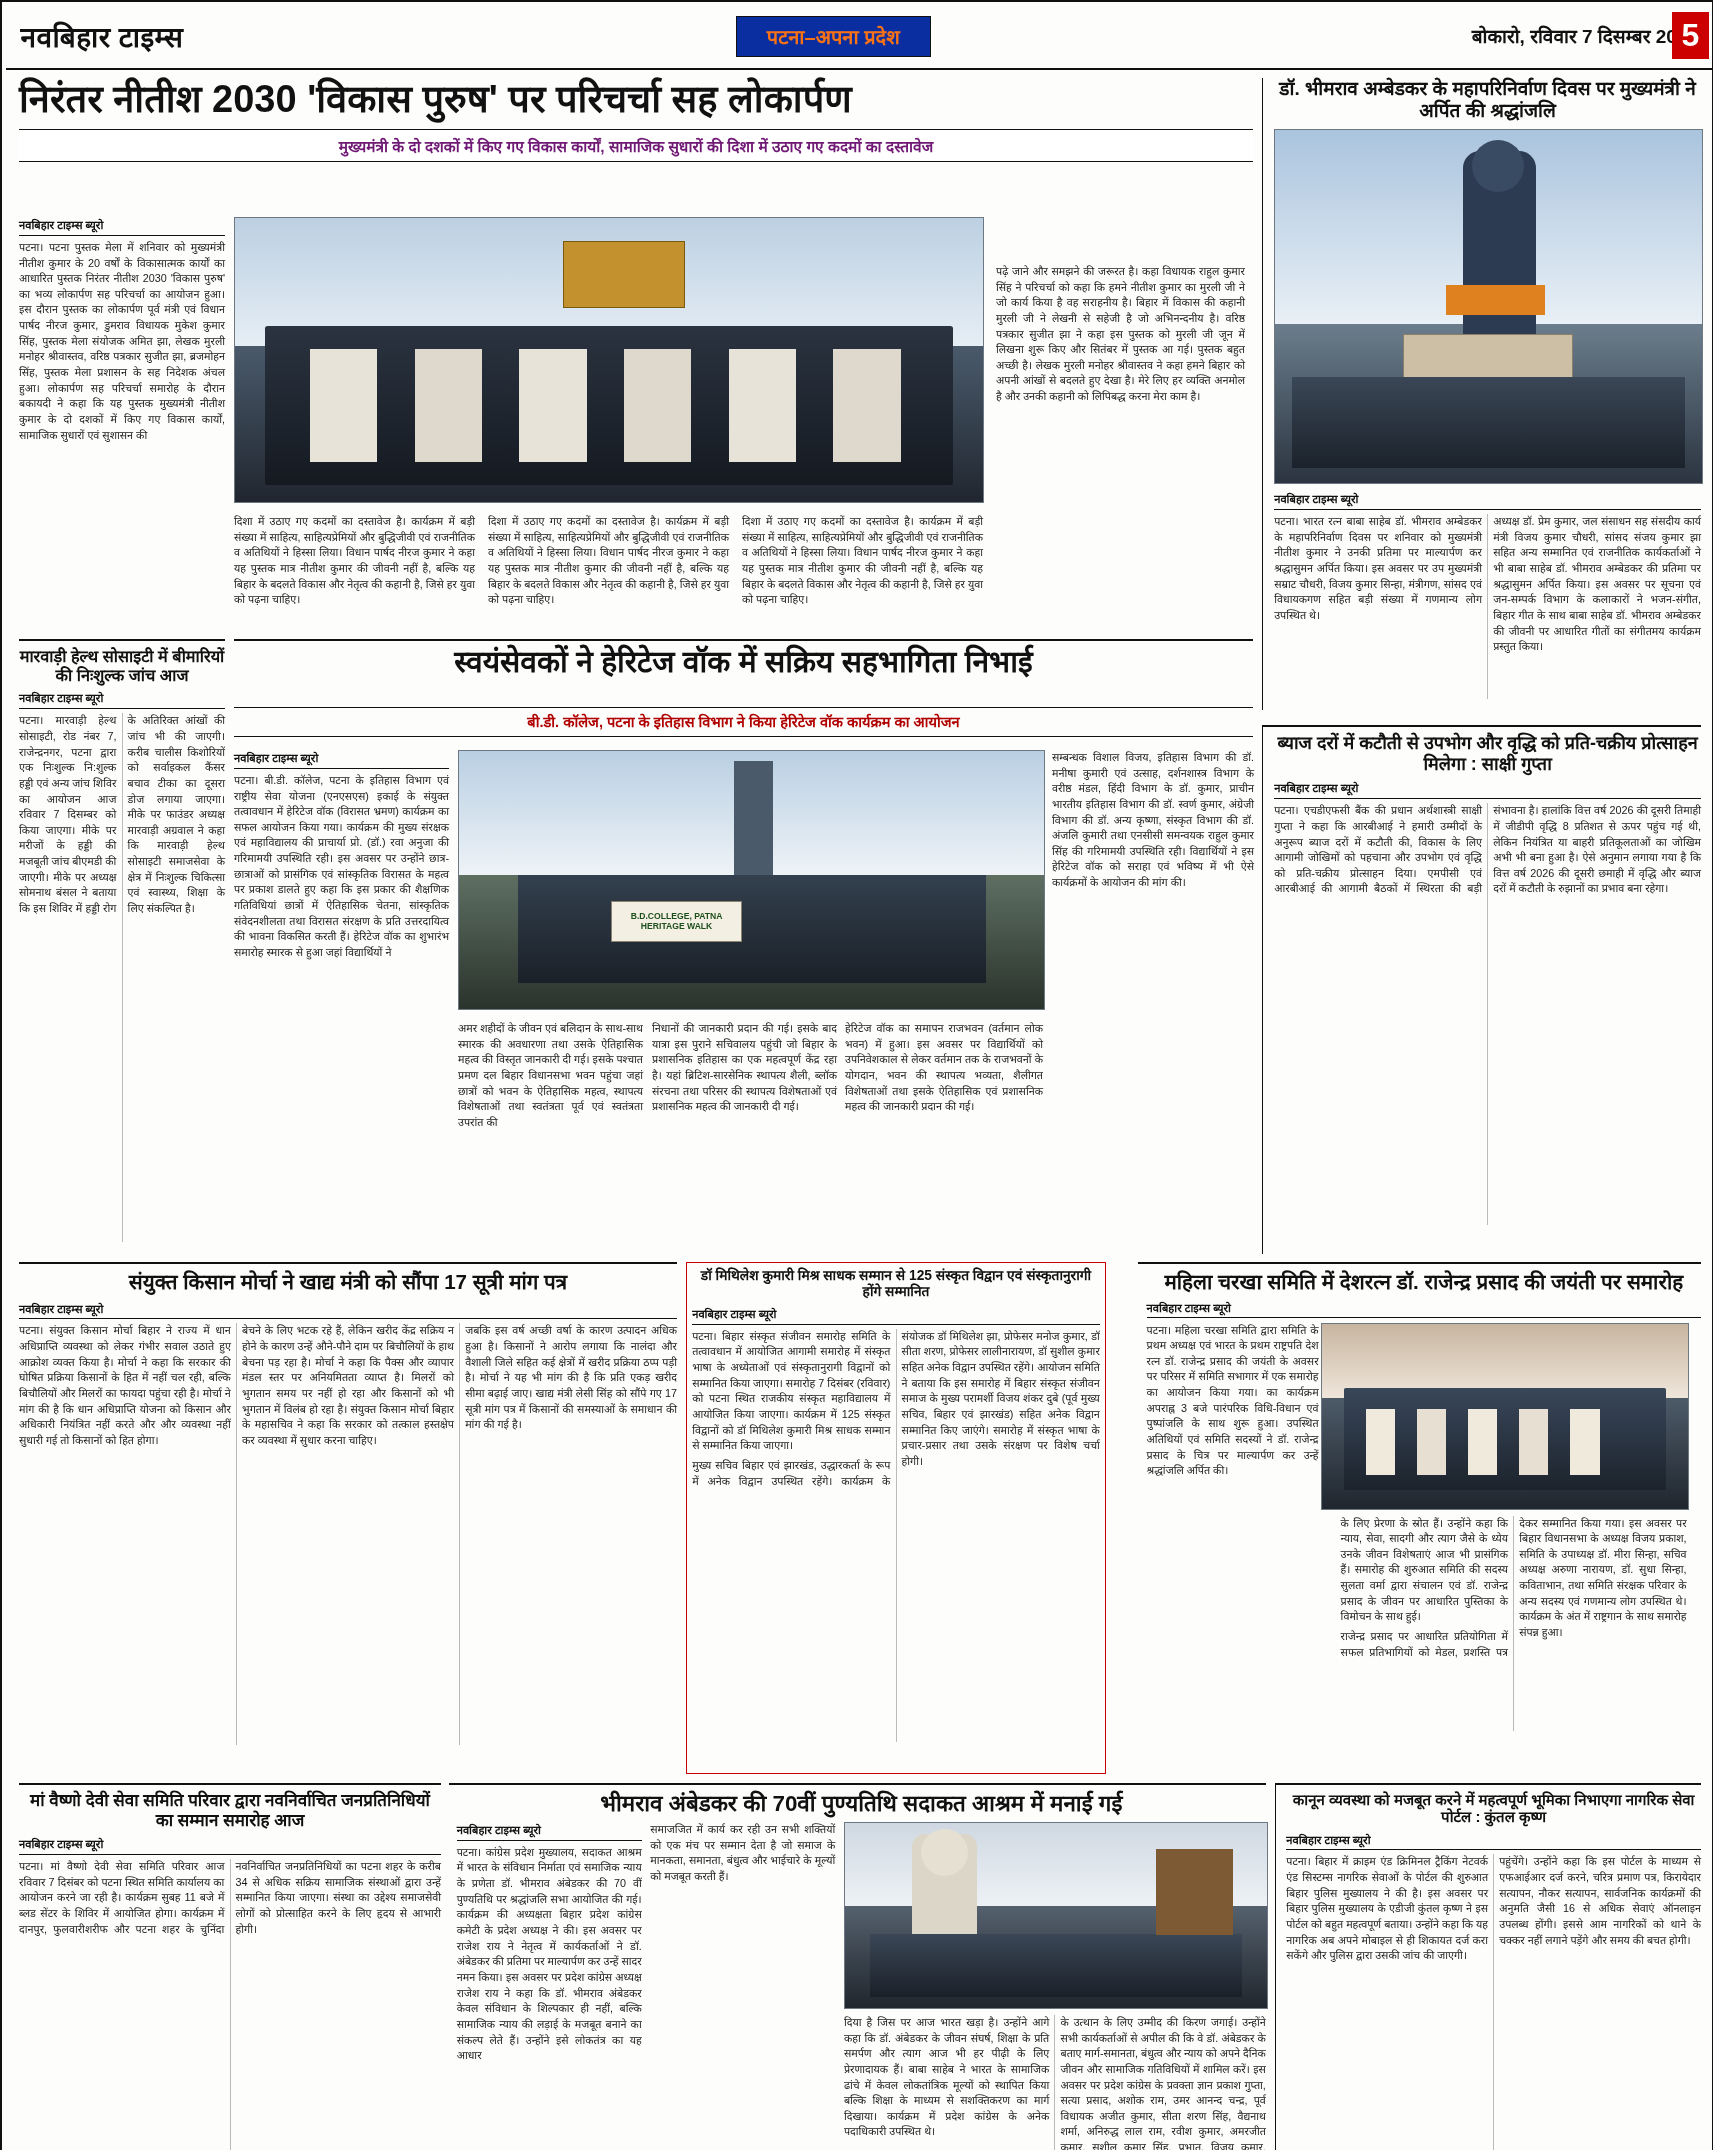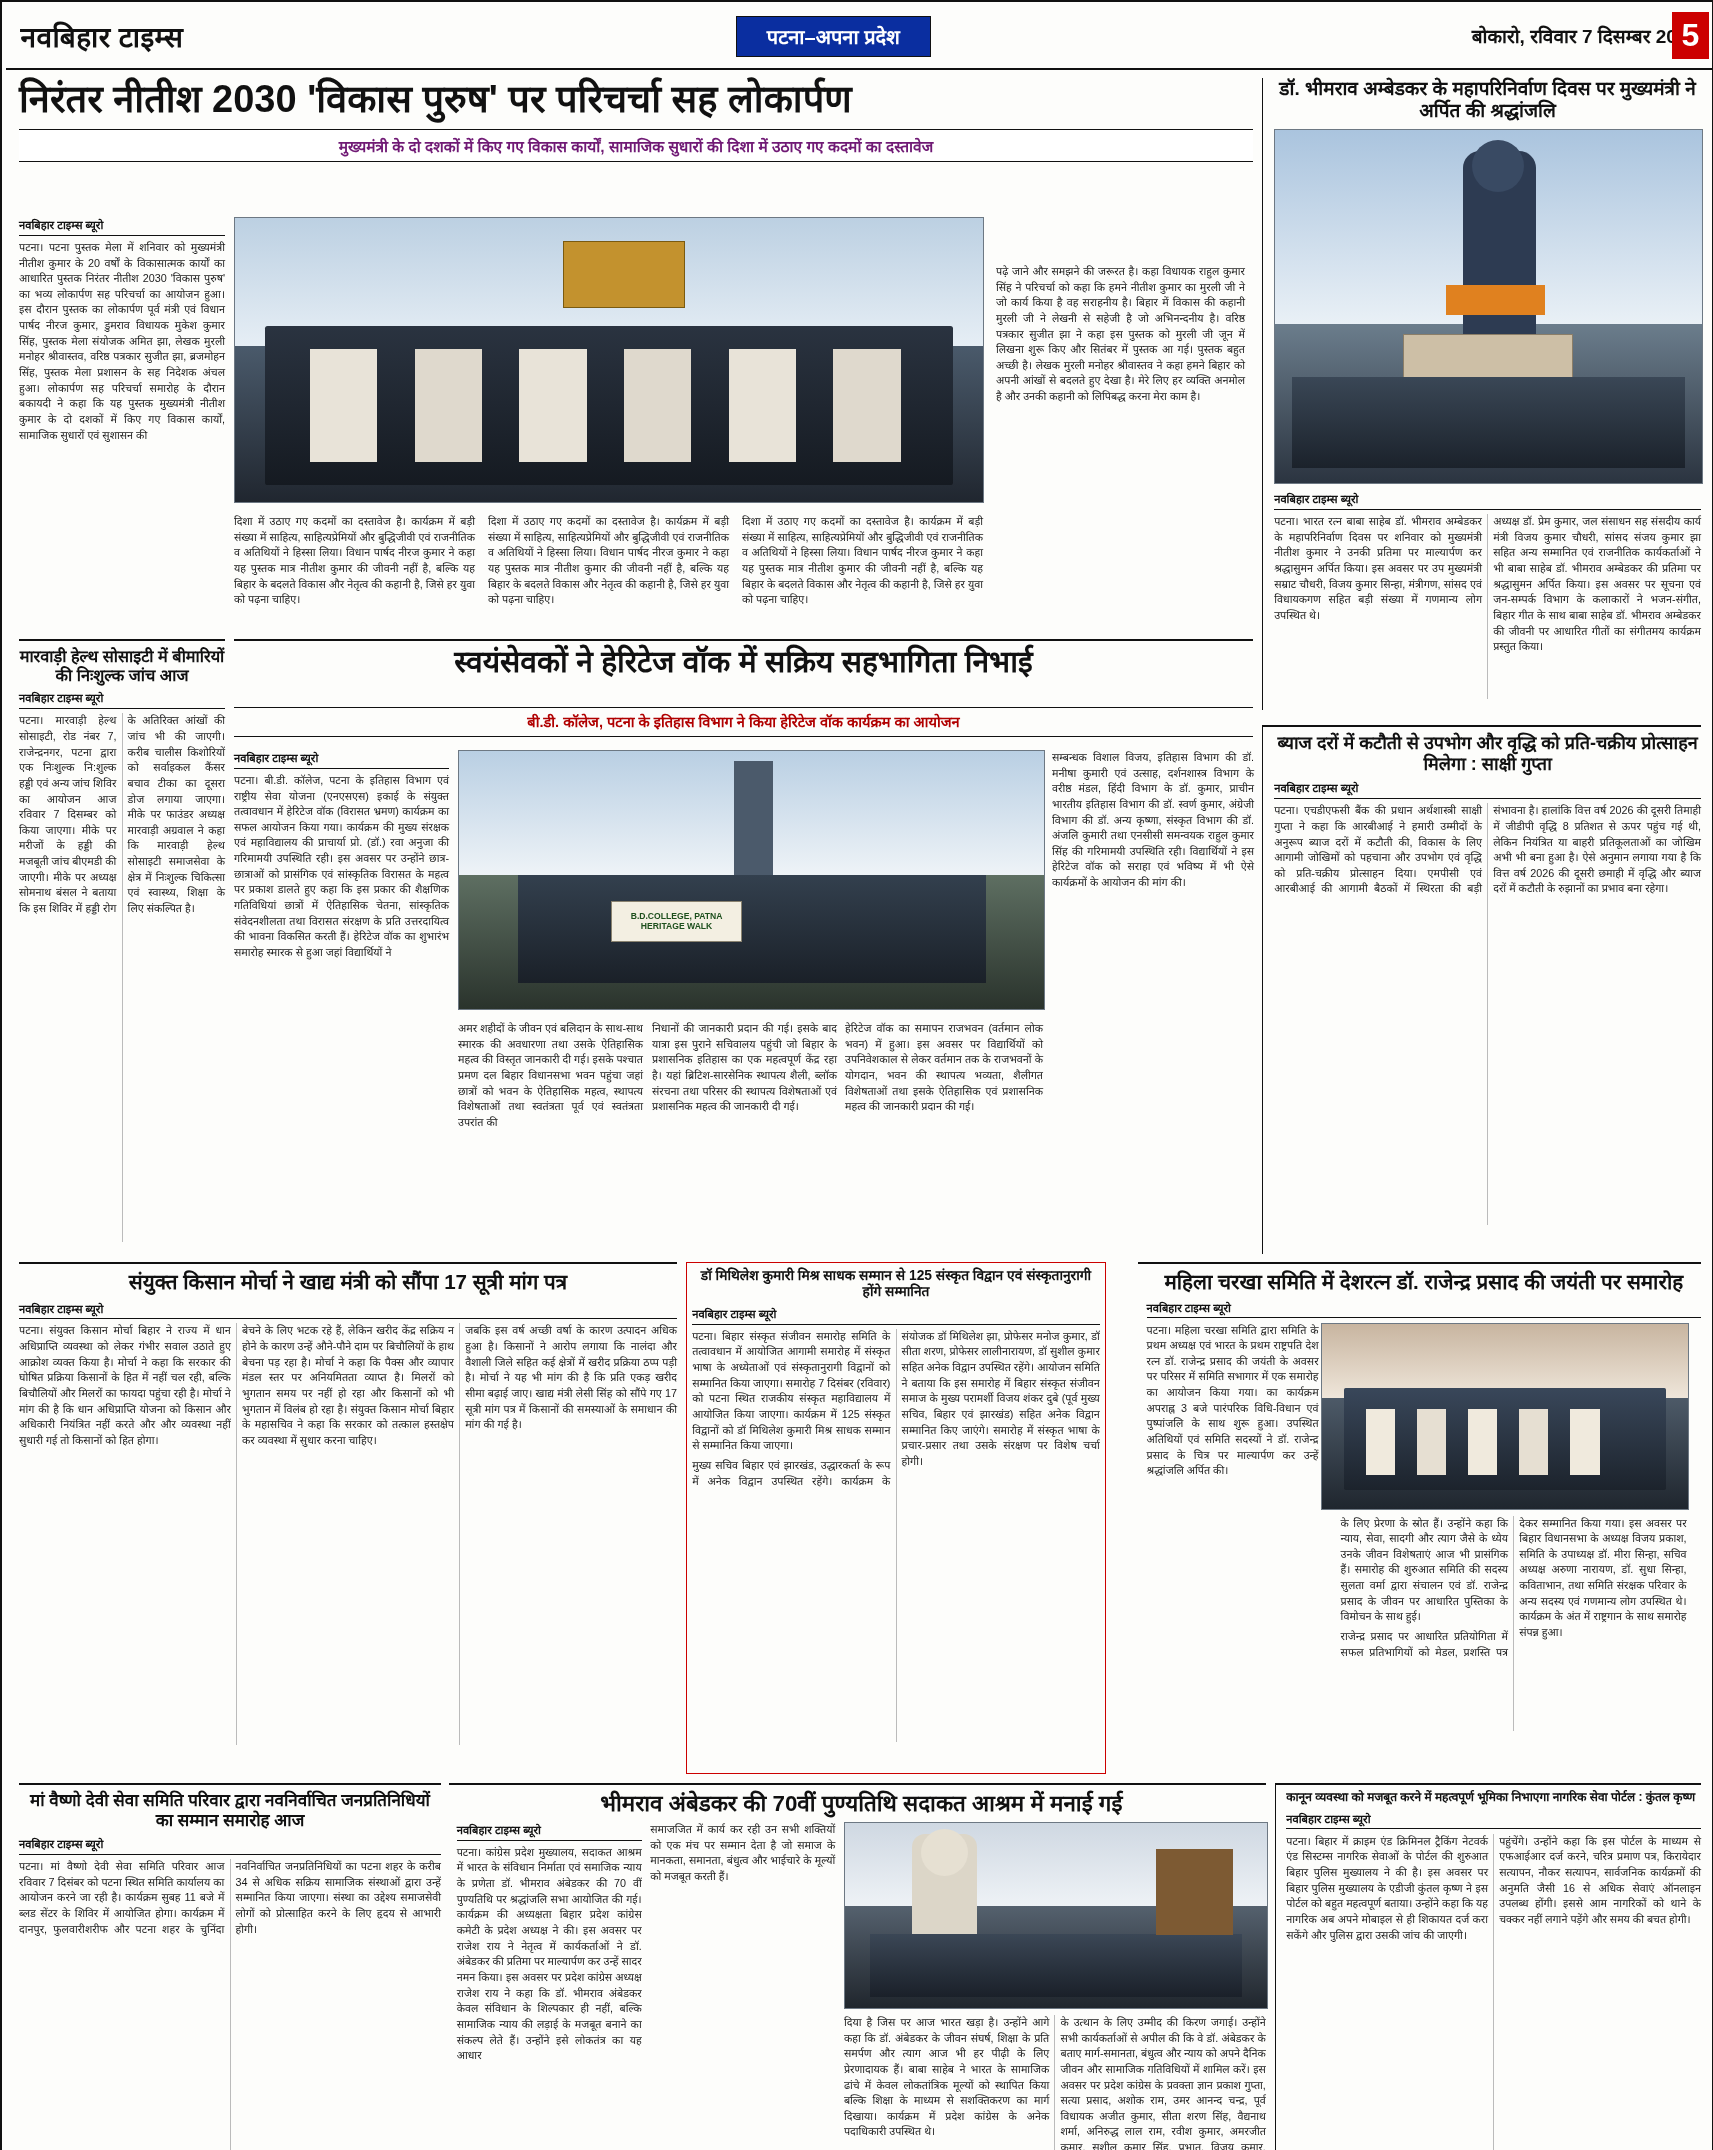--- a/index.html
+++ b/index.html
@@ -6,21 +6,21 @@
   body{font-family:"Liberation Sans", sans-serif;}
   .page{
     width:1714px;height:2679px;background:#fdfdfb;position:relative;
     box-sizing:border-box;border:2.6px solid #111;overflow:hidden;
   }
   
   .masthead{position:absolute;left:4px;top:2.6px;width:1709px;height:65px;
     border-bottom:2.6px solid #111;display:flex;align-items:center;box-sizing:border-box;gap:16px;}
   .mast-name{width:400px;font-size:28px;font-weight:bold;color:#111;padding-left:14.6px;letter-spacing:0.4px;}
   .mast-center{flex:1;display:flex;justify-content:center;}
-  .mast-badge{background:#0a2ea0;color:#ffffff;font-size:20px;font-weight:bold;
+  .mast-badge{background:#0a2ea0;color:#f97316;font-size:20px;font-weight:bold;
     padding:6px 30px;border:1.7px solid #111;}
   .mast-right{width:452px;text-align:right;padding-right:17px;font-size:19px;font-weight:bold;color:#111;}
   .page-no{position:absolute;right:6px;top:7.7px;width:37px;height:47px;background:#cc0000;color:#fff;
     font-size:32px;font-weight:bold;display:flex;align-items:center;justify-content:center;}
   
   .hl{font-weight:bold;color:#111;line-height:1.15;}
   .byline{font-size:11.2px;font-weight:bold;color:#111;border-bottom:1.3px solid #111;
     padding-bottom:2.6px;margin-bottom:4.3px;}
   .body-txt{font-size:10.8px;line-height:1.45;color:#1a1a1a;text-align:justify;}
   .thickrule{border-top:2.6px solid #111;}
@@ -235,21 +235,21 @@
         </div>
         <div class="cols2" style="margin-top:6px;height:241px;">
           <div class="body-txt">दिया है जिस पर आज भारत खड़ा है। उन्होंने आगे कहा कि डॉ. अंबेडकर के जीवन संघर्ष, शिक्षा के प्रति समर्पण और त्याग आज भी हर पीढ़ी के लिए प्रेरणादायक हैं। बाबा साहेब ने भारत के सामाजिक ढांचे में केवल लोकतांत्रिक मूल्यों को स्थापित किया बल्कि शिक्षा के माध्यम से सशक्तिकरण का मार्ग दिखाया। कार्यक्रम में प्रदेश कांग्रेस के अनेक पदाधिकारी उपस्थित थे।</div>
           <div class="body-txt" style="margin-top:4.3px;">के उत्थान के लिए उम्मीद की किरण जगाई। उन्होंने सभी कार्यकर्ताओं से अपील की कि वे डॉ. अंबेडकर के बताए मार्ग-समानता, बंधुत्व और न्याय को अपने दैनिक जीवन और सामाजिक गतिविधियों में शामिल करें। इस अवसर पर प्रदेश कांग्रेस के प्रवक्ता ज्ञान प्रकाश गुप्ता, सत्या प्रसाद, अशोक राम, उमर आनन्द चन्द्र, पूर्व विधायक अजीत कुमार, सीता शरण सिंह, वैद्यनाथ शर्मा, अनिरुद्ध लाल राम, रवीश कुमार, अमरजीत कुमार, सुशील कुमार सिंह, प्रभात, विजय कुमार, अमित सिंह सहित अनेक अन्य कांग्रेसजन उपस्थित थे।</div>
         </div>
       </div>
     </div>
   </div>
 
   <div class="blk vline thickrule" style="left:1273px;top:1781px;width:426px;height:465px;padding-left:10.3px;padding-top:6px;">
-    <div class="hl" style="font-size:12px;text-align:left;">कानून व्यवस्था को मजबूत करने में महत्वपूर्ण भूमिका निभाएगा नागरिक सेवा पोर्टल : कुंतल कृष्ण</div>
+    <div class="hl" style="font-size:15px;text-align:center;">कानून व्यवस्था को मजबूत करने में महत्वपूर्ण भूमिका निभाएगा नागरिक सेवा पोर्टल : कुंतल कृष्ण</div>
     <div class="byline" style="margin-top:6px;">नवबिहार टाइम्स ब्यूरो</div>
     <div class="cols2" style="height:379px;">
       <div class="body-txt">पटना। बिहार में क्राइम एंड क्रिमिनल ट्रैकिंग नेटवर्क एंड सिस्टम्स नागरिक सेवाओं के पोर्टल की शुरुआत बिहार पुलिस मुख्यालय ने की है। इस अवसर पर बिहार पुलिस मुख्यालय के एडीजी कुंतल कृष्ण ने इस पोर्टल को बहुत महत्वपूर्ण बताया। उन्होंने कहा कि यह नागरिक अब अपने मोबाइल से ही शिकायत दर्ज करा सकेंगे और पुलिस द्वारा उसकी जांच की जाएगी।</div>
       <div class="body-txt" style="margin-top:4.3px;">पहुंचेंगे। उन्होंने कहा कि इस पोर्टल के माध्यम से एफआईआर दर्ज करने, चरित्र प्रमाण पत्र, किरायेदार सत्यापन, नौकर सत्यापन, सार्वजनिक कार्यक्रमों की अनुमति जैसी 16 से अधिक सेवाएं ऑनलाइन उपलब्ध होंगी। इससे आम नागरिकों को थाने के चक्कर नहीं लगाने पड़ेंगे और समय की बचत होगी।</div>
     </div>
   </div>
 
 </div>
 
 

